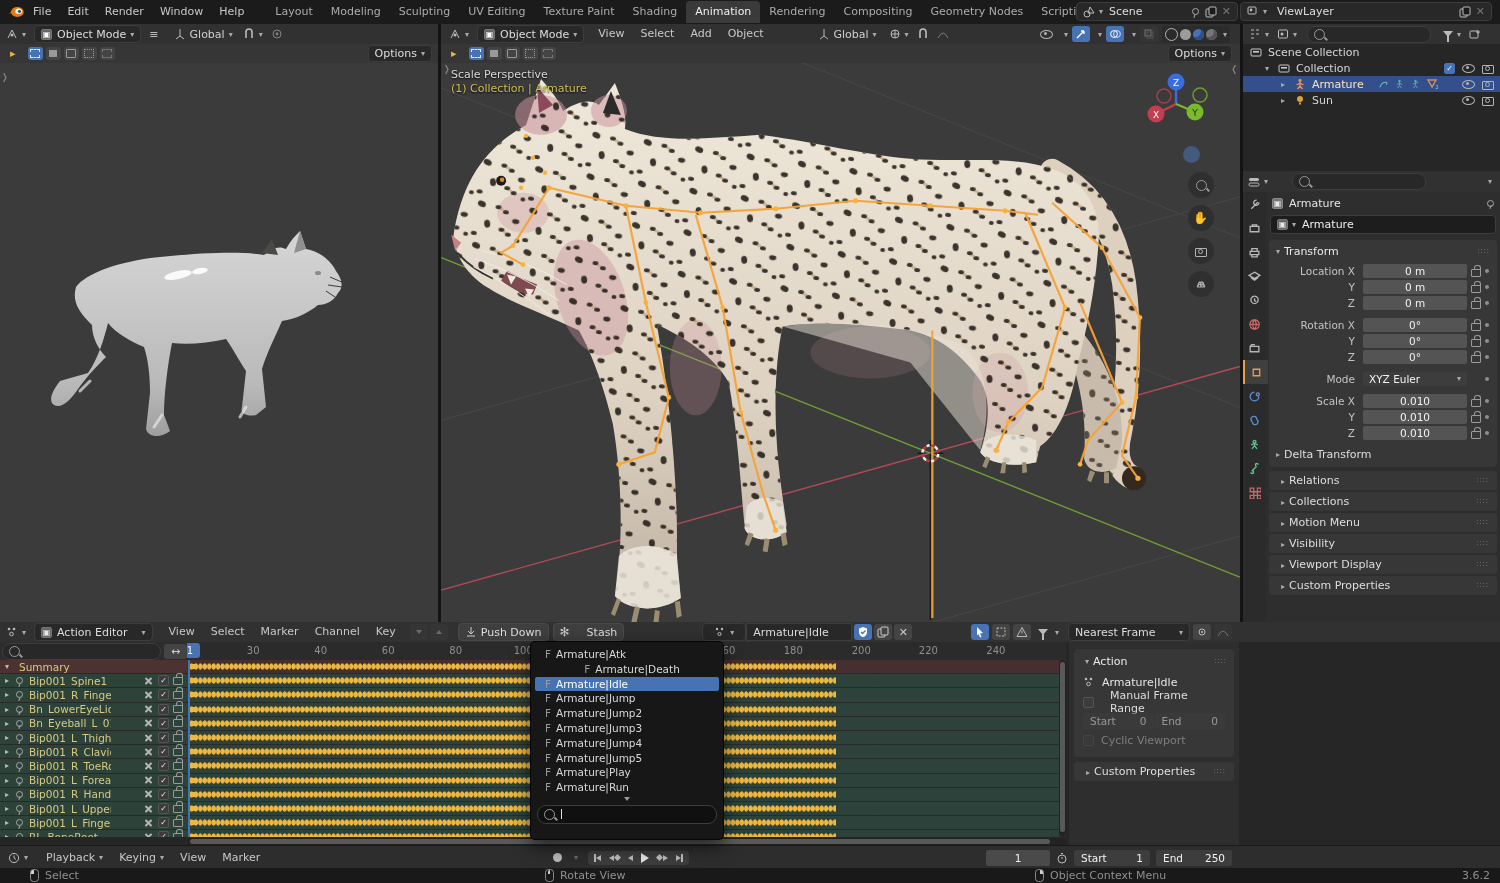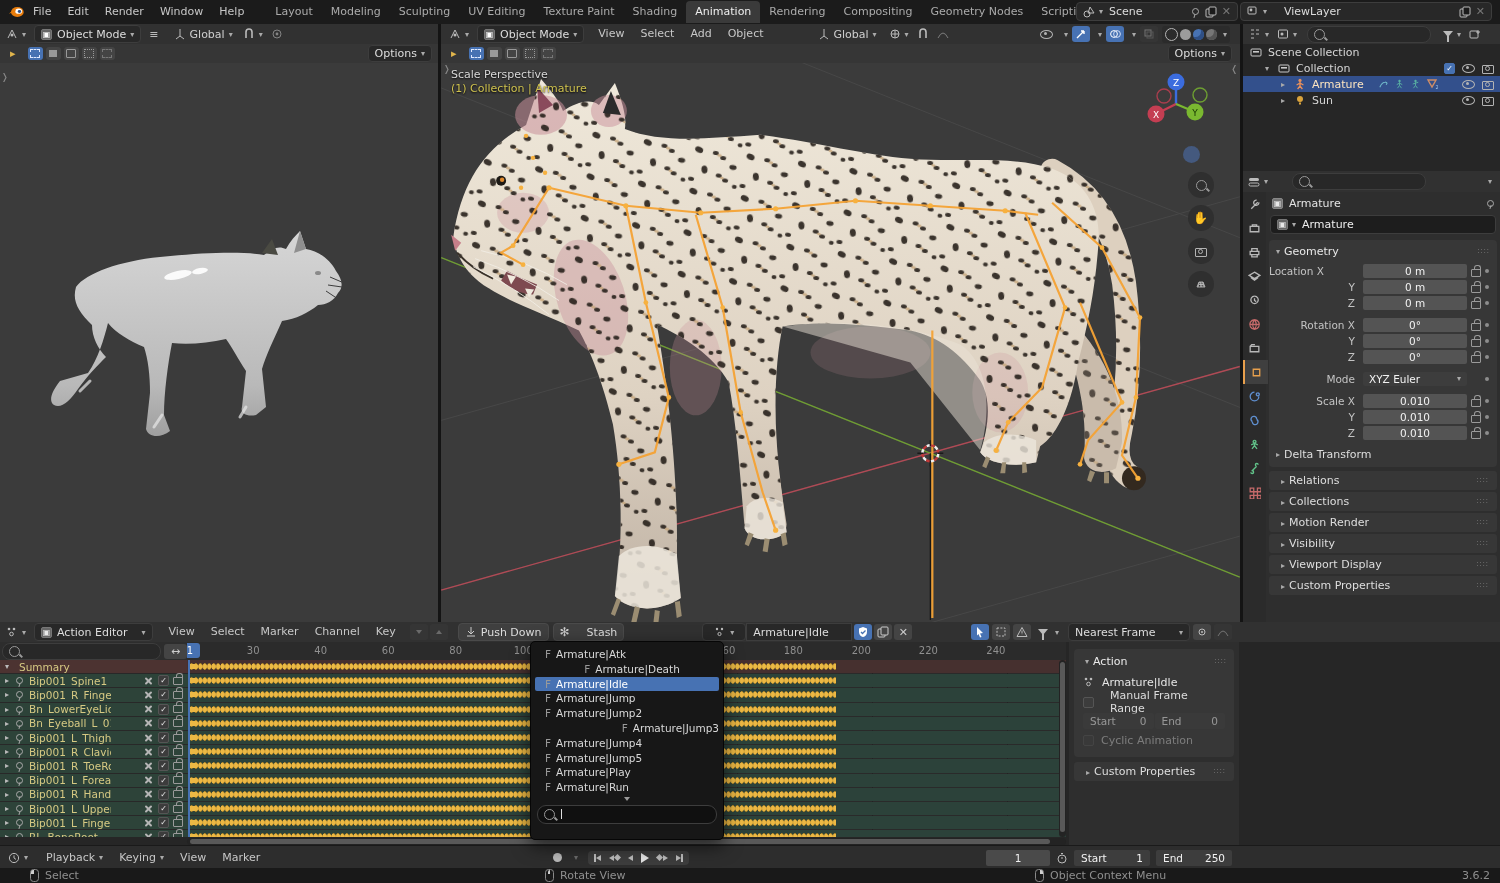--- a/index.html
+++ b/index.html
@@ -110,21 +110,21 @@
         <span style="color:#777;margin-left:5px">✕</span>
       </div>
     </div>
     <div class="row" style="position:absolute;right:8px;top:2px">
       <div class="field" style="width:238px;height:17px">
         <svg class="ic" viewBox="0 0 12 12">
             <rect x="1" y="1" width="8" height="7" rx="1" fill="none" stroke="#bbb"></rect>
             <circle cx="4" cy="4" r="1.4" fill="#bbb"></circle>
           </svg>
         <span class="chev">▾</span>
-        <span style="margin-left:17px">ViewLayer</span>
+        <span style="margin-left:10px">ViewLayer</span>
         <svg class="ic" style="margin-left:auto" viewBox="0 0 12 12">
             <rect x="1" y="3" width="7" height="8" rx="1" fill="none" stroke="#bbb"></rect>
             <rect x="4" y="1" width="7" height="8" rx="1" fill="#1b1b1b" stroke="#bbb"></rect>
           </svg>
         <span style="color:#777;margin-left:5px">✕</span>
       </div>
     </div>
   </div>
 
   <div class="abs" style="left:0;top:24px;width:438px;height:598px;background:#3b3b3b">
@@ -669,26 +669,26 @@
         <div class="field" style="width:100%;height:17px;background:#1d1d1d">
           <span class="cb" style="background:#666;border-color:#777">▣</span>
             <span class="chev">▾</span>
           <span style="margin-left:6px;color:#eee">Armature</span>
         </div>
       </div>
 
       <div class="panel" style="margin:6px 3px 0 3px;padding:3px 0 4px 0">
         <div class="row" style="height:17px;padding:0 7px">
           <span class="chev" style="margin:0 4px 0 0">▾</span>
-          <span style="color:#e8e8e8">Geometry</span>
+          <span style="color:#e8e8e8">Transform</span>
           <span class="grip" style="margin-left:auto">∷∷</span>
         </div>
         <div id="transform-rows" style="padding:2px 6px 0 0">
             <div class="row" style="height: 15px; margin-top: 1px;">
-              <div style="width: 86px; text-align: left; color: rgb(195, 195, 195); padding-right: 8px; font-size: 10.5px;">Location X</div>
+              <div style="width: 86px; text-align: right; color: rgb(195, 195, 195); padding-right: 8px; font-size: 10.5px;">Location X</div>
               <div class="vfield" style="flex: 1 1 0%;">0 m</div>
               <div style="width: 18px; display: flex; justify-content: center;">
                 <span class="lock"></span>
               </div>
               <div class="dot" style="margin-right: 2px;"></div>
             </div>
             <div class="row" style="height: 15px; margin-top: 1px;">
               <div style="width: 86px; text-align: right; color: rgb(195, 195, 195); padding-right: 8px; font-size: 10.5px;">Y</div>
               <div class="vfield" style="flex: 1 1 0%;">0 m</div>
               <div style="width: 18px; display: flex; justify-content: center;">
@@ -770,21 +770,21 @@
       <div id="prop-sections" style="margin:4px 3px 0 3px;display:flex;flex-direction:column;gap:2px">
           <div class="sec" style="height: 19px;">
             <span><span class="chev" style="margin-right:4px">▸</span><span>Relations</span></span>
             <span class="grip">∷∷</span>
           </div>
           <div class="sec" style="height: 19px;">
             <span><span class="chev" style="margin-right:4px">▸</span><span>Collections</span></span>
             <span class="grip">∷∷</span>
           </div>
           <div class="sec" style="height: 19px;">
-            <span><span class="chev" style="margin-right:4px">▸</span><span>Motion Render</span></span>
+            <span><span class="chev" style="margin-right:4px">▸</span><span>Motion Menu</span></span>
             <span class="grip">∷∷</span>
           </div>
           <div class="sec" style="height: 19px;">
             <span><span class="chev" style="margin-right:4px">▸</span><span>Visibility</span></span>
             <span class="grip">∷∷</span>
           </div>
           <div class="sec" style="height: 19px;">
             <span><span class="chev" style="margin-right:4px">▸</span><span>Viewport Display</span></span>
             <span class="grip">∷∷</span>
           </div>
@@ -1125,37 +1125,37 @@
             <span>Start</span>
               <span>0</span>
           </div>
           <div class="vfield" style="flex:1;background:#3d3d3d;display:flex;justify-content:space-between;padding:0 7px;height:16px;line-height:16px">
             <span>End</span>
               <span>0</span>
           </div>
         </div>
         <div class="row" style="padding:0 9px;height:18px;opacity:.45">
           <span class="cb"></span>
-          <span style="margin-left:7px">Cyclic Animation</span>
+          <span style="margin-left:7px">Cyclic Viewport</span>
         </div>
       </div>
       <div class="sec" style="margin:5px 5px 0 5px;height:19px">
         <span><span class="chev" style="margin-right:4px">▸</span><span>Custom Properties</span></span>
         <span class="grip">∷∷</span>
       </div>
     </div>
 
     <div class="abs" style="left:530px;top:19px;width:192px;height:192px;background:#171717;border:1px solid #060606;border-radius:5px;box-shadow:0 6px 18px rgba(0,0,0,.6);padding-top:5px;z-index:20">
       <div id="dd-items">
           <div class="ddi" style="margin: 0px 4px;"><span class="fpre">F</span><span>Armature|Atk</span></div>
           <div class="ddi" style="margin: 0px 4px; text-align: center;"><span class="fpre">F</span><span>Armature|Death</span></div>
           <div class="ddi sel" style="margin: 0px 4px;"><span class="fpre">F</span><span>Armature|Idle</span></div>
           <div class="ddi" style="margin: 0px 4px;"><span class="fpre">F</span><span>Armature|Jump</span></div>
           <div class="ddi" style="margin: 0px 4px;"><span class="fpre">F</span><span>Armature|Jump2</span></div>
-          <div class="ddi" style="margin: 0px 4px; text-align: right;"><span class="fpre">F</span><span>Armature|Jump3</span></div>
+          <div class="ddi" style="margin: 0px 4px;"><span class="fpre">F</span><span>Armature|Jump3</span></div>
           <div class="ddi" style="margin: 0px 4px;"><span class="fpre">F</span><span>Armature|Jump4</span></div>
           <div class="ddi" style="margin: 0px 4px;"><span class="fpre">F</span><span>Armature|Jump5</span></div>
           <div class="ddi" style="margin: 0px 4px;"><span class="fpre">F</span><span>Armature|Play</span></div>
           <div class="ddi" style="margin: 0px 4px;"><span class="fpre">F</span><span>Armature|Run</span></div>
         </div>
       <div style="display:flex;justify-content:center;margin-top:2px">
           <span class="tri-d"></span>
         </div>
       <div class="row" style="margin:4px 6px 0 6px;height:17px;background:#101010;border:1px solid #3d3d3d;border-radius:9px;padding:0 6px">
         <span class="mag"></span>

